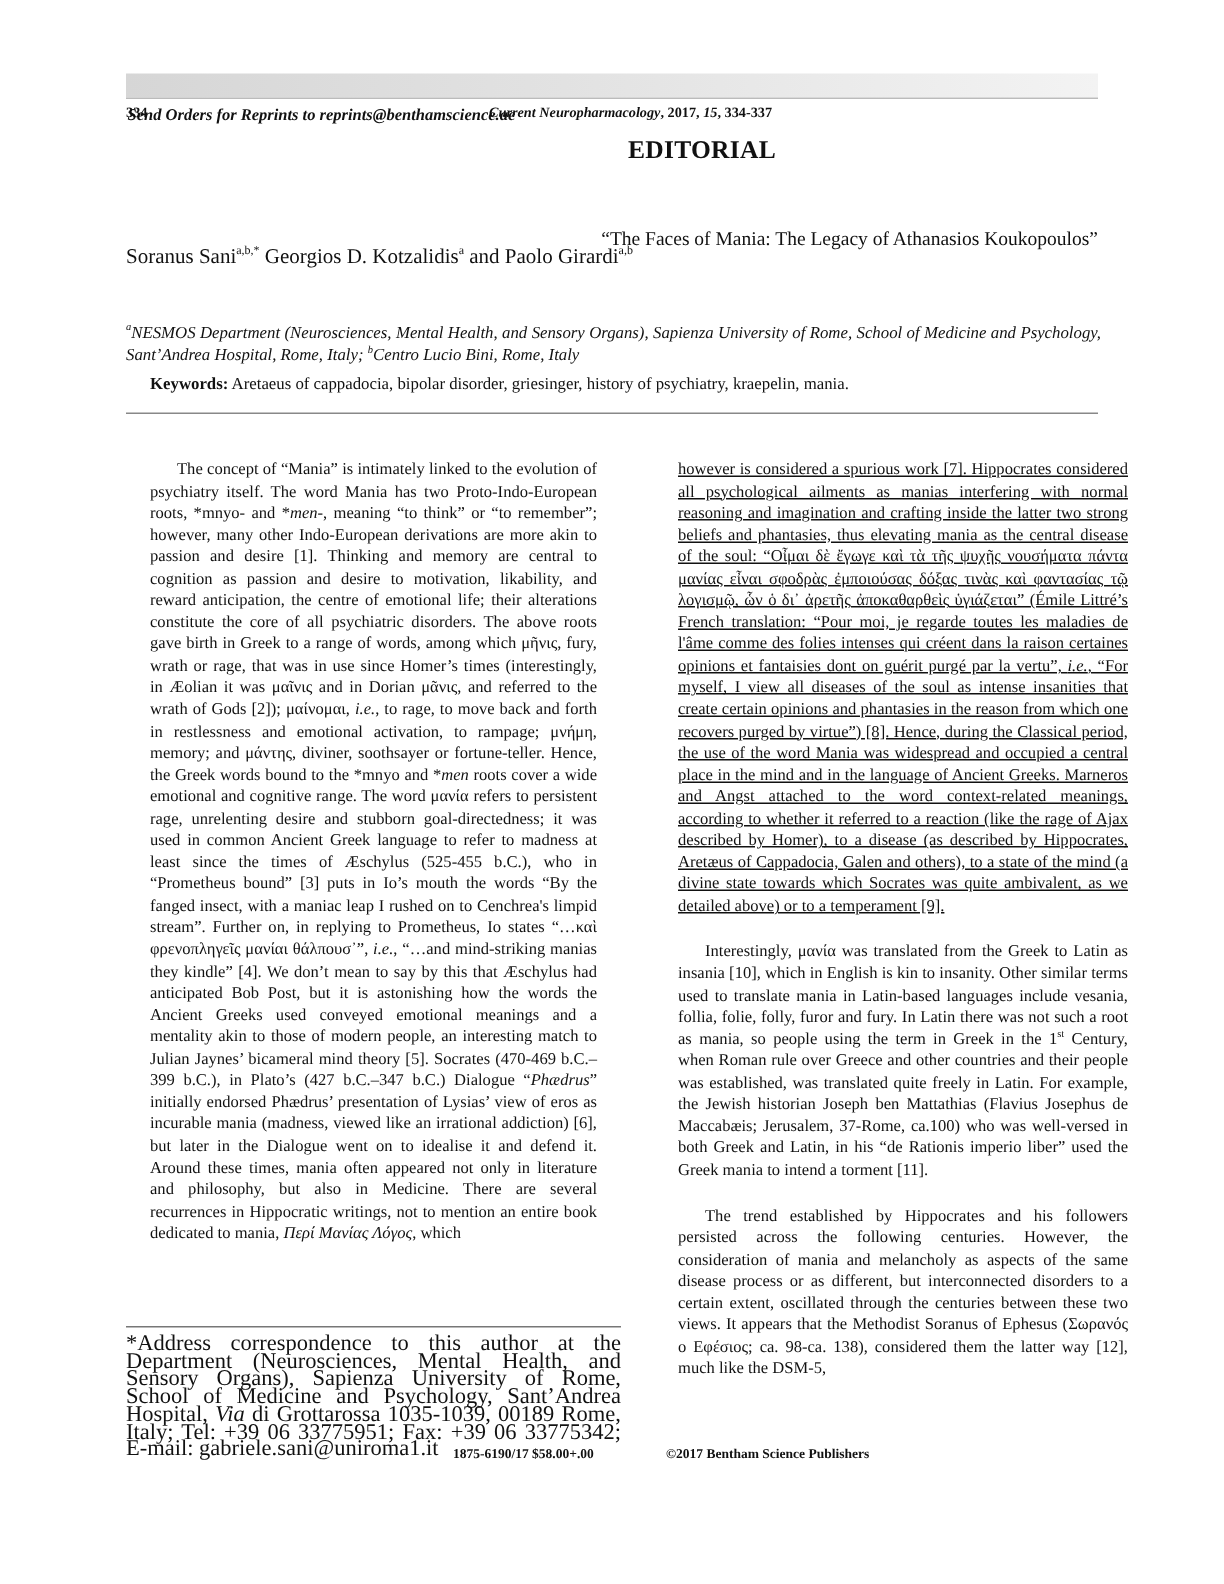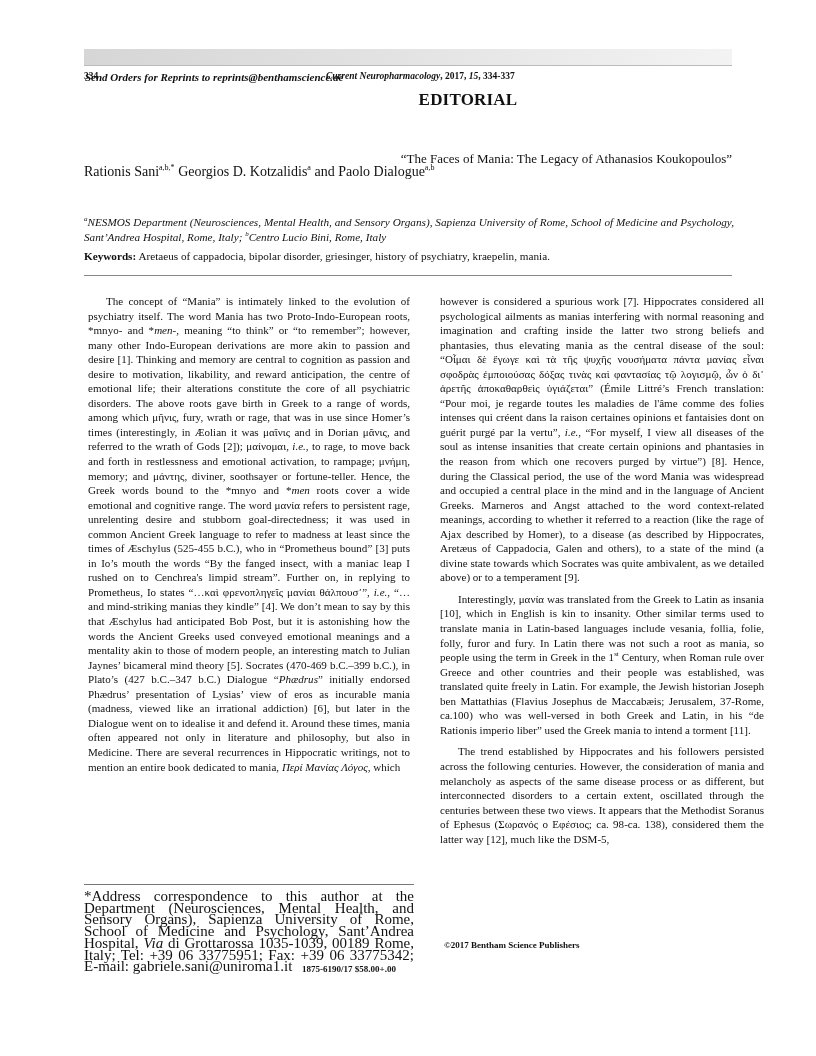--- a/index.html
+++ b/index.html
@@ -36,64 +36,64 @@
     .authors {
       position: absolute; left: 84px; top: 164px; font-size: 14px;
     }
     .authors sup { font-size: 8px; vertical-align: 6px; line-height: 0; }
     .affiliation {
       position: absolute; left: 84px; top: 203px; width: 650px;
       font-size: 11.2px; font-style: italic; line-height: 14.5px; text-align: justify; margin-top: 12px;
     }
     .affiliation sup { font-size: 7px; vertical-align: 5px; line-height: 0; }
     .keywords {
-      position: absolute; left: 84px; top: 250px; font-size: 11.2px;
+      position: absolute; left: 100px; top: 250px; font-size: 11.2px;
     }
     .keywords b { font-weight: bold; }
     .rule-top {
       position: absolute; left: 84px; top: 275px; width: 648px; height: 1px; background: #888;
     }
     .col {
       position: absolute; top: 290px; width: 330px;
       font-size: 11.05px; line-height: 14.55px; text-align: justify;
     }
     .col-left { left: 84px; }
     .col-right { left: 436px; width: 332px; }
-    .col p { margin: 4px; text-indent: 18px; }
-    .col p.cont { text-indent: 0; }
+    .col p { margin: 16px; text-indent: 18px; }
+    .col p.cont { text-indent: 0; text-decoration: underline; }
     .col p + p { margin-top: 7px; }
     .col i { font-style: italic; }
     .col sup { font-size: 7px; vertical-align: 5px; line-height: 0; }
     .footnote-rule {
       position: absolute; left: 84px; top: 884px; width: 330px; height: 1px; background: #777;
     }
     .footnote {
       position: absolute; left: 84px; top: 891px; width: 330px;
       font-size: 15px; line-height: 11.7px; text-align: justify;
     }
     .footer-issn {
       position: absolute; left: 302px; top: 964px; font-size: 9px; font-weight: bold;
     }
     .footer-copy {
-      position: absolute; left: 444px; top: 940px; font-size: 9px; font-weight: bold;
+      position: absolute; left: 444px; top: 964px; font-size: 9px; font-weight: bold;
     }
   </style>
 </head>
 <body>
 
 <div class="reprint-band"></div>
 <div class="reprint-text">Send Orders for Reprints to reprints@benthamscience.ae</div>
 
 <div class="page-number">334</div>
 <div class="journal-ref"><i>Current Neuropharmacology</i><span>, 2017, </span><i>15</i><span>, 334-337</span></div>
 
 <div class="section-label">EDITORIAL</div>
 <div class="article-title">“The Faces of Mania: The Legacy of Athanasios Koukopoulos”</div>
 
-<div class="authors"><span>Rationis Sani</span><sup>a,b,*</sup><span> Georgios D. Kotzalidis</span><sup>a</sup><span> and Paolo Dialogue</span><sup>a,b</sup></div>
+<div class="authors"><span>Soranus Sani</span><sup>a,b,*</sup><span> Georgios D. Kotzalidis</span><sup>a</sup><span> and Paolo Girardi</span><sup>a,b</sup></div>
 
 <div class="affiliation"><sup>a</sup><span>NESMOS Department (Neurosciences, Mental Health, and Sensory Organs), Sapienza University of Rome, School of Medicine and Psychology, Sant’Andrea Hospital, Rome, Italy; </span><sup>b</sup><span>Centro Lucio Bini, Rome, Italy</span></div>
 
 <div class="keywords"><b>Keywords:</b><span> Aretaeus of cappadocia, bipolar disorder, griesinger, history of psychiatry, kraepelin, mania.</span></div>
 
 <div class="rule-top"></div>
 
 <div class="col col-left">
   <p><span>The concept of “Mania” is intimately linked to the evolution of psychiatry itself. The word Mania has two Proto-Indo-European roots, *mnyo- and *</span><i>men-</i><span>, meaning “to think” or “to remember”; however, many other Indo-European derivations are more akin to passion and desire [1]. Thinking and memory are central to cognition as passion and desire to motivation, likability, and reward anticipation, the centre of emotional life; their alterations constitute the core of all psychiatric disorders. The above roots gave birth in Greek to a range of words, among which μῆνις, fury, wrath or rage, that was in use since Homer’s times (interestingly, in Æolian it was μαῖνις and in Dorian μᾶνις, and referred to the wrath of Gods [2]); μαίνομαι, </span><i>i.e.</i><span>, to rage, to move back and forth in restlessness and emotional activation, to rampage; μνήμη, memory; and μάντης, diviner, soothsayer or fortune-teller. Hence, the Greek words bound to the *mnyo and *</span><i>men</i><span> roots cover a wide emotional and cognitive range. The word μανία refers to persistent rage, unrelenting desire and stubborn goal-directedness; it was used in common Ancient Greek language to refer to madness at least since the times of Æschylus (525-455 b.C.), who in “Prometheus bound” [3] puts in Io’s mouth the words “By the fanged insect, with a maniac leap I rushed on to Cenchrea's limpid stream”. Further on, in replying to Prometheus, Io states “…καὶ φρενοπληγεῖς μανίαι θάλπουσ᾽”, </span><i>i.e.</i><span>, “…and mind-striking manias they kindle” [4]. We don’t mean to say by this that Æschylus had anticipated Bob Post, but it is astonishing how the words the Ancient Greeks used conveyed emotional meanings and a mentality akin to those of modern people, an interesting match to Julian Jaynes’ bicameral mind theory [5]. Socrates (470-469 b.C.–399 b.C.), in Plato’s (427 b.C.–347 b.C.) Dialogue “</span><i>Phædrus</i><span>” initially endorsed Phædrus’ presentation of Lysias’ view of eros as incurable mania (madness, viewed like an irrational addiction) [6], but later in the Dialogue went on to idealise it and defend it. Around these times, mania often appeared not only in literature and philosophy, but also in Medicine. There are several recurrences in Hippocratic writings, not to mention an entire book dedicated to mania, </span><i>Περί Μανίας Λόγος</i><span>, which</span></p>
 </div>

